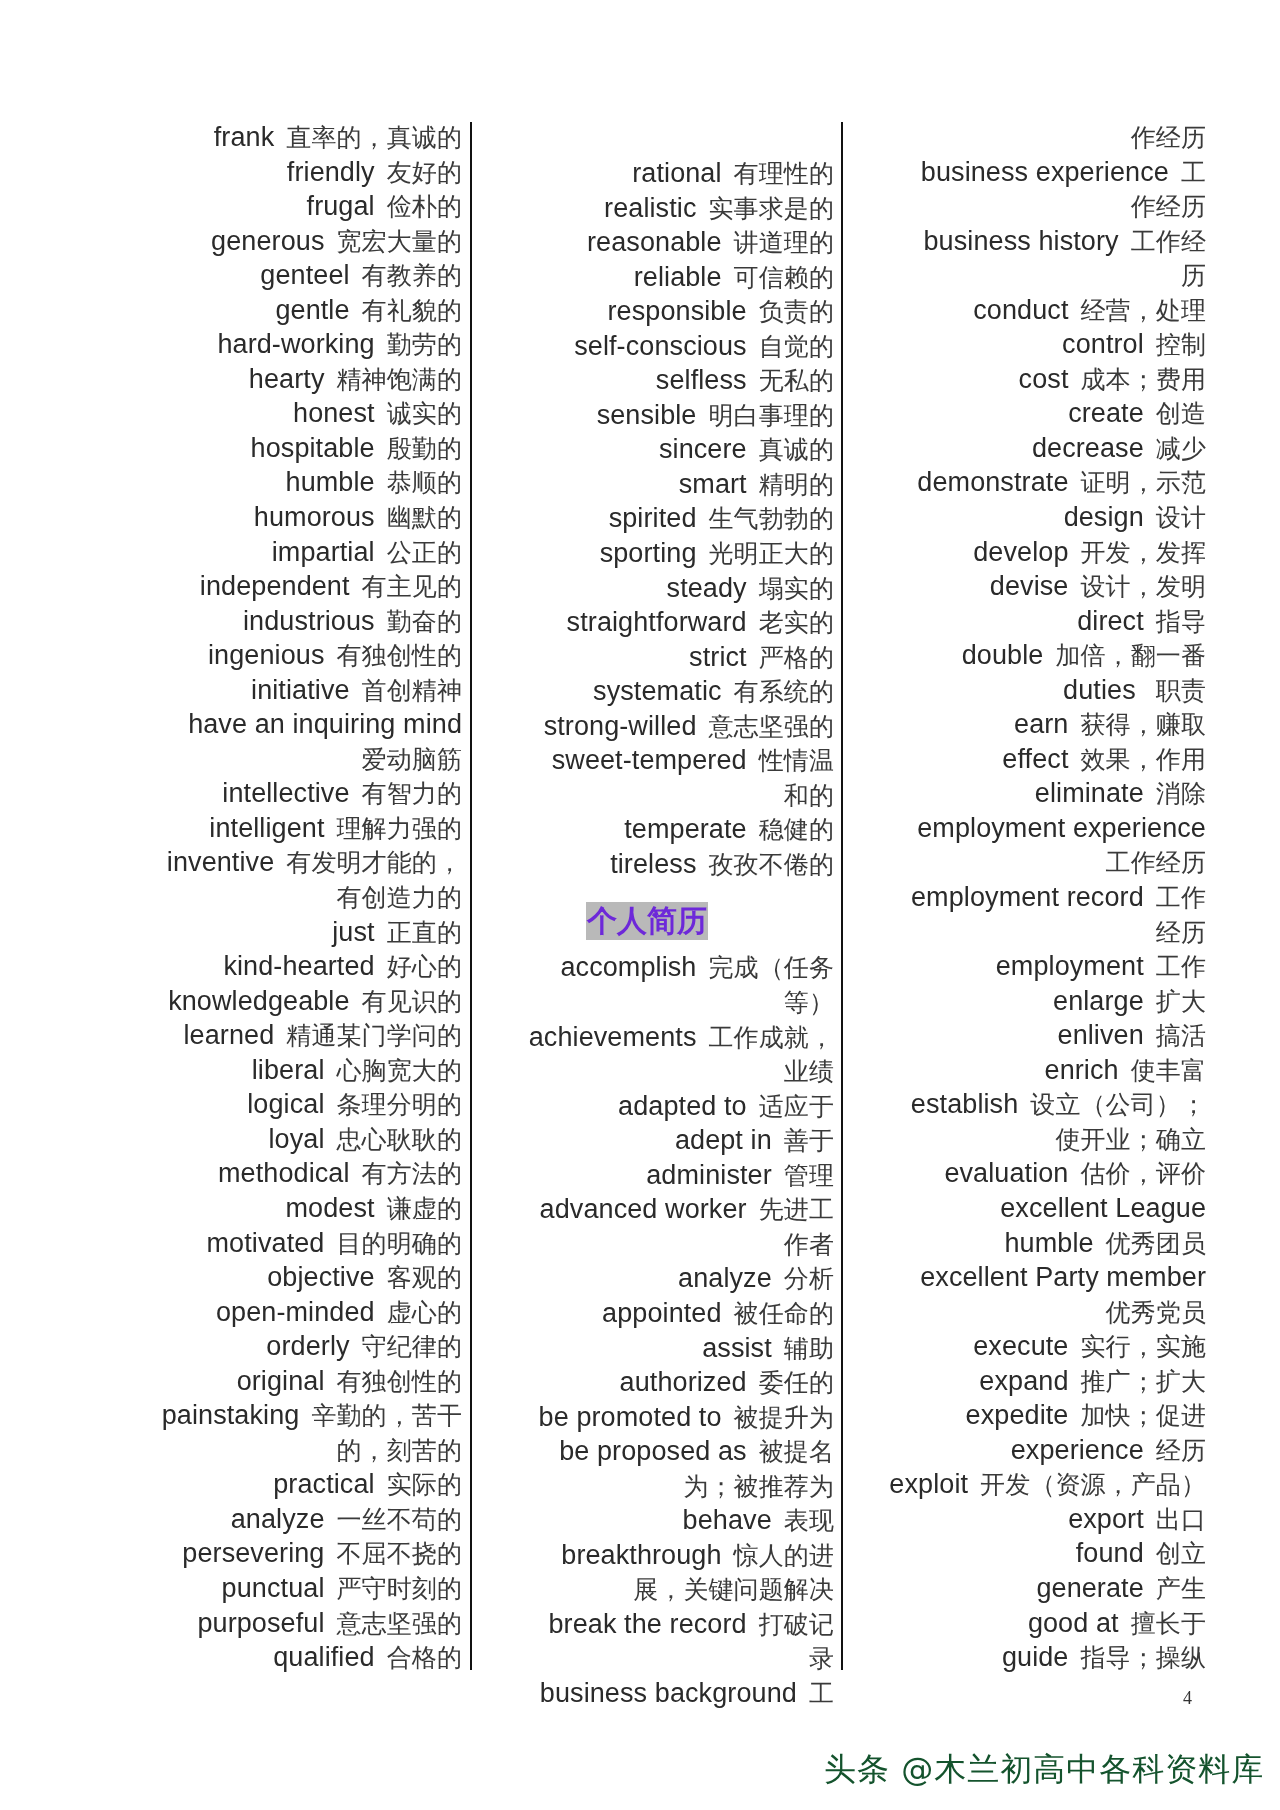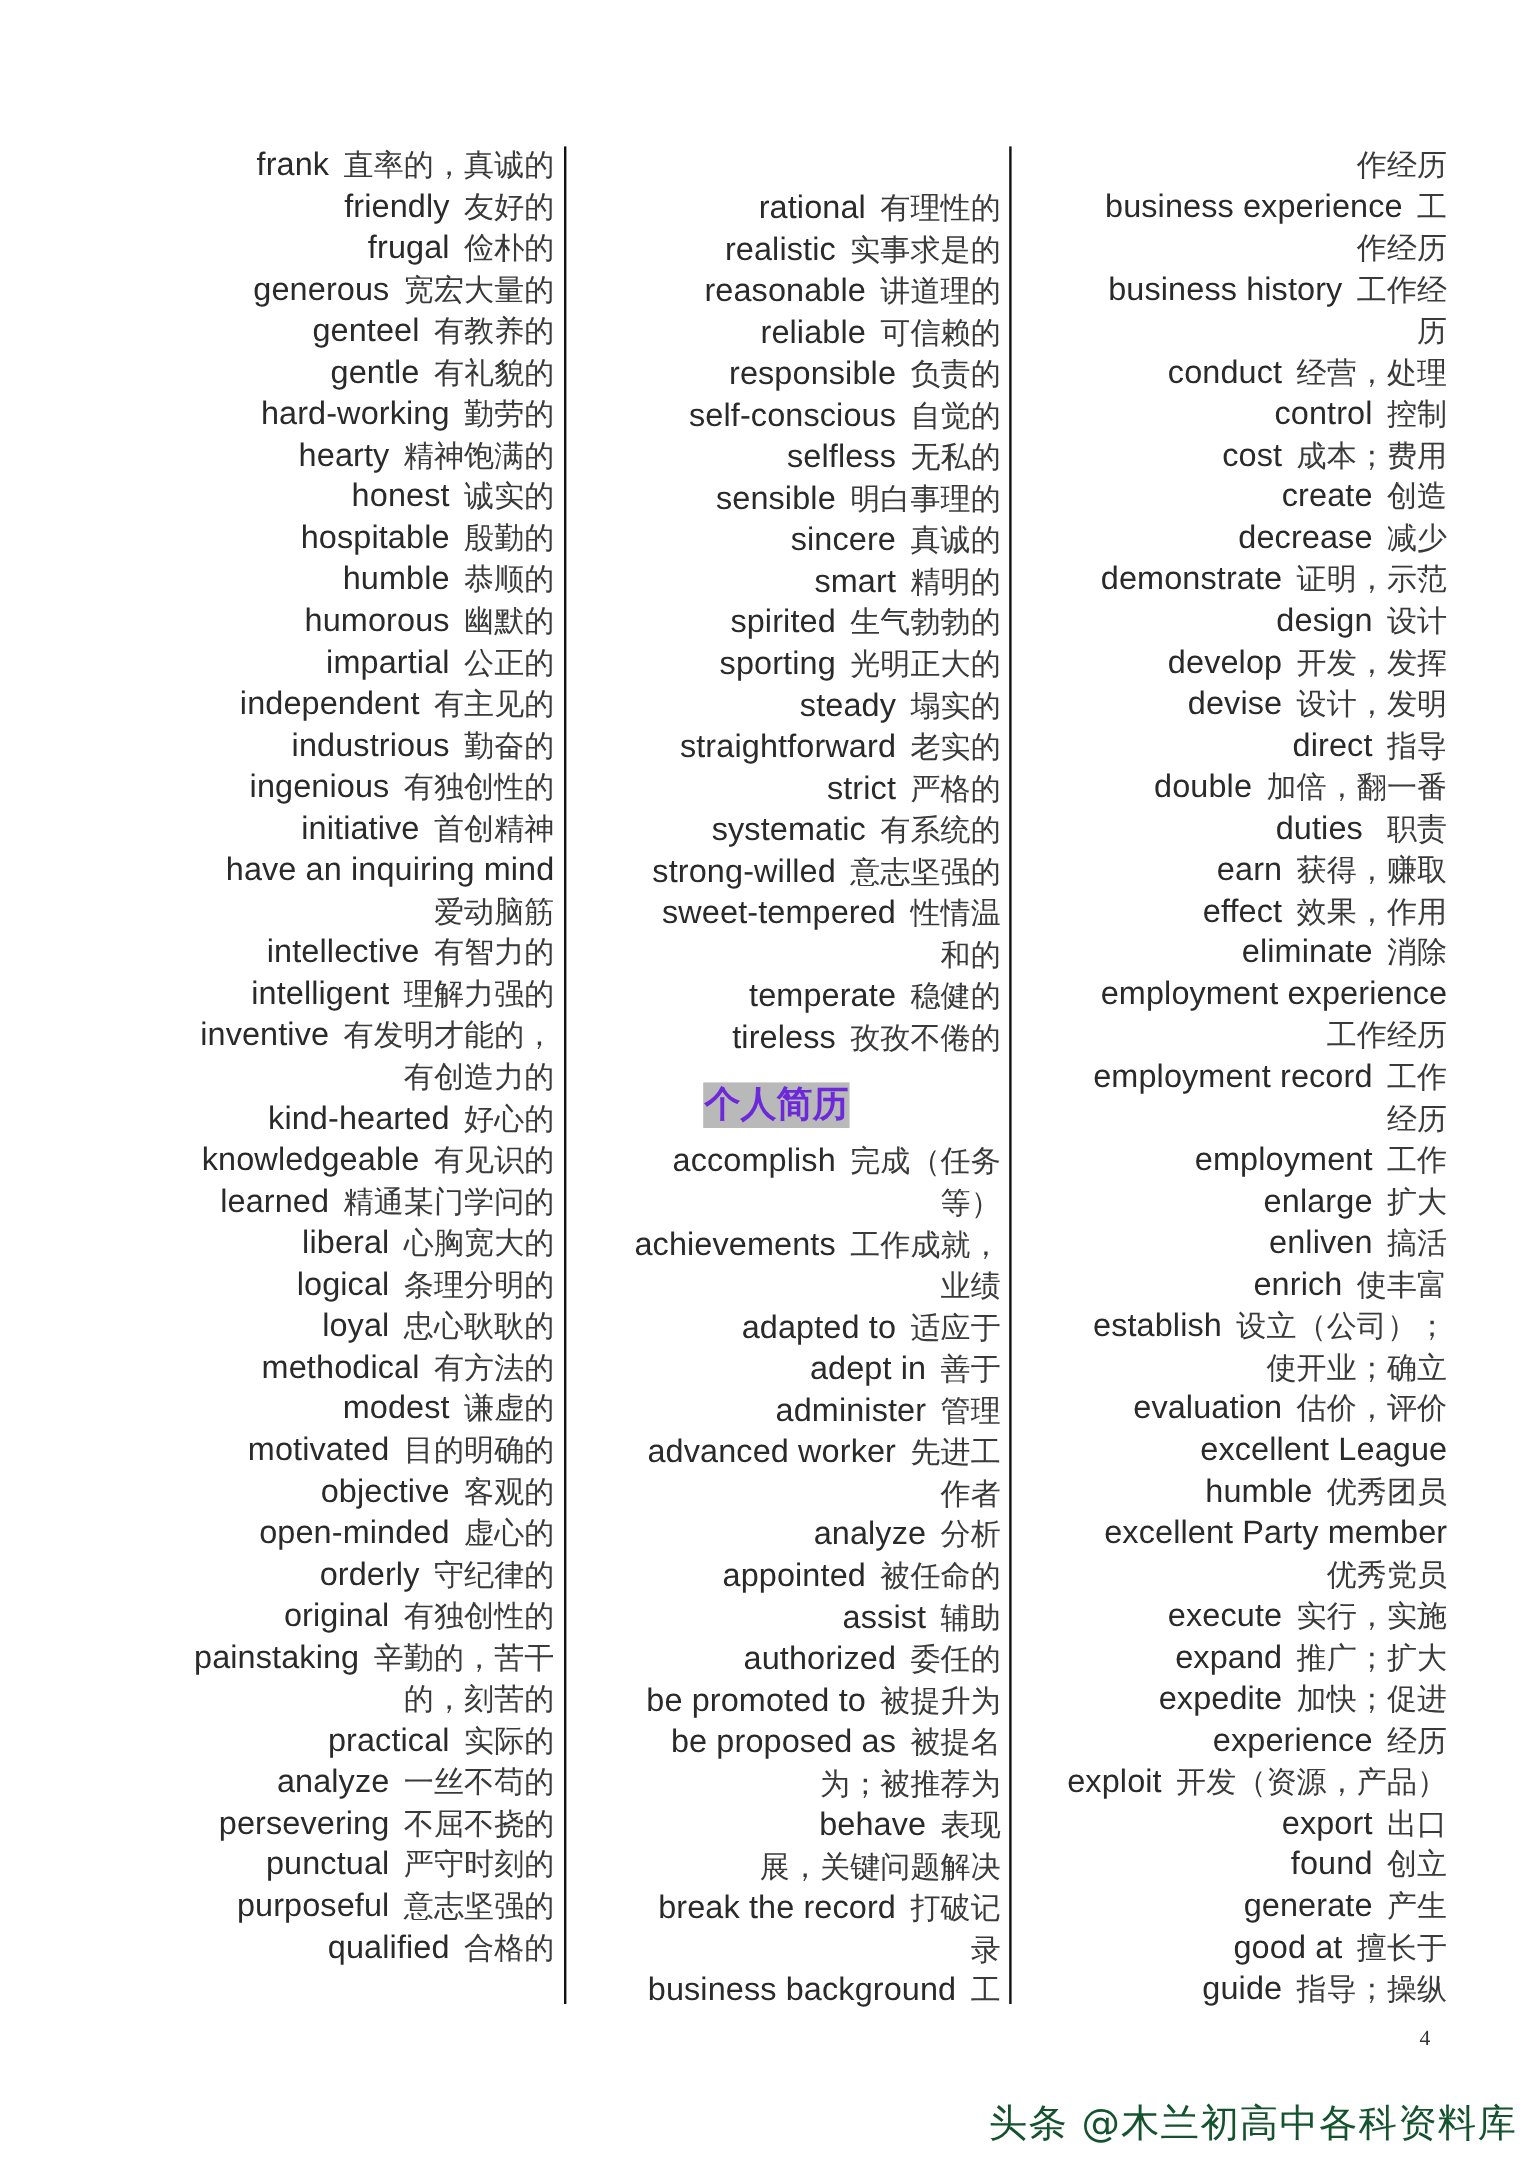--- a/index.html
+++ b/index.html
@@ -44,20 +44,21 @@
     <div class="line"><span class="en">independent</span><span class="gap"></span><span class="zh">有主见的</span></div>
     <div class="line"><span class="en">industrious</span><span class="gap"></span><span class="zh">勤奋的</span></div>
     <div class="line"><span class="en">ingenious</span><span class="gap"></span><span class="zh">有独创性的</span></div>
     <div class="line"><span class="en">initiative</span><span class="gap"></span><span class="zh">首创精神</span></div>
     <div class="line"><span class="en">have an inquiring mind</span><span class="zh"></span></div>
     <div class="line"><span class="en"></span><span class="zh">爱动脑筋</span></div>
     <div class="line"><span class="en">intellective</span><span class="gap"></span><span class="zh">有智力的</span></div>
     <div class="line"><span class="en">intelligent</span><span class="gap"></span><span class="zh">理解力强的</span></div>
     <div class="line"><span class="en">inventive</span><span class="gap"></span><span class="zh">有发明才能的，</span></div>
     <div class="line"><span class="en"></span><span class="zh">有创造力的</span></div>
+    <div class="line"><span class="en">just</span><span class="gap"></span><span class="zh">正直的</span></div>
     <div class="line"><span class="en">kind-hearted</span><span class="gap"></span><span class="zh">好心的</span></div>
     <div class="line"><span class="en">knowledgeable</span><span class="gap"></span><span class="zh">有见识的</span></div>
     <div class="line"><span class="en">learned</span><span class="gap"></span><span class="zh">精通某门学问的</span></div>
     <div class="line"><span class="en">liberal</span><span class="gap"></span><span class="zh">心胸宽大的</span></div>
     <div class="line"><span class="en">logical</span><span class="gap"></span><span class="zh">条理分明的</span></div>
     <div class="line"><span class="en">loyal</span><span class="gap"></span><span class="zh">忠心耿耿的</span></div>
     <div class="line"><span class="en">methodical</span><span class="gap"></span><span class="zh">有方法的</span></div>
     <div class="line"><span class="en">modest</span><span class="gap"></span><span class="zh">谦虚的</span></div>
     <div class="line"><span class="en">motivated</span><span class="gap"></span><span class="zh">目的明确的</span></div>
     <div class="line"><span class="en">objective</span><span class="gap"></span><span class="zh">客观的</span></div>
@@ -112,20 +113,21 @@
       <div class="line"><span class="en">advanced worker</span><span class="gap"></span><span class="zh">先进工</span></div>
       <div class="line"><span class="en"></span><span class="zh">作者</span></div>
       <div class="line"><span class="en">analyze</span><span class="gap"></span><span class="zh">分析</span></div>
       <div class="line"><span class="en">appointed</span><span class="gap"></span><span class="zh">被任命的</span></div>
       <div class="line"><span class="en">assist</span><span class="gap"></span><span class="zh">辅助</span></div>
       <div class="line"><span class="en">authorized</span><span class="gap"></span><span class="zh">委任的</span></div>
       <div class="line"><span class="en">be promoted to</span><span class="gap"></span><span class="zh">被提升为</span></div>
       <div class="line"><span class="en">be proposed as</span><span class="gap"></span><span class="zh">被提名</span></div>
       <div class="line"><span class="en"></span><span class="zh">为；被推荐为</span></div>
       <div class="line"><span class="en">behave</span><span class="gap"></span><span class="zh">表现</span></div>
+      <div class="line"><span class="en">breakthrough</span><span class="gap"></span><span class="zh">惊人的进</span></div>
       <div class="line"><span class="en"></span><span class="zh">展，关键问题解决</span></div>
       <div class="line"><span class="en">break the record</span><span class="gap"></span><span class="zh">打破记</span></div>
       <div class="line"><span class="en"></span><span class="zh">录</span></div>
       <div class="line"><span class="en">business background</span><span class="gap"></span><span class="zh">工</span></div>
     </div>
 </div>
 <div id="div2" class="divider"></div>
 <div id="col3" class="col">
     <div class="line"><span class="en"></span><span class="zh">作经历</span></div>
     <div class="line"><span class="en">business experience</span><span class="gap"></span><span class="zh">工</span></div>

